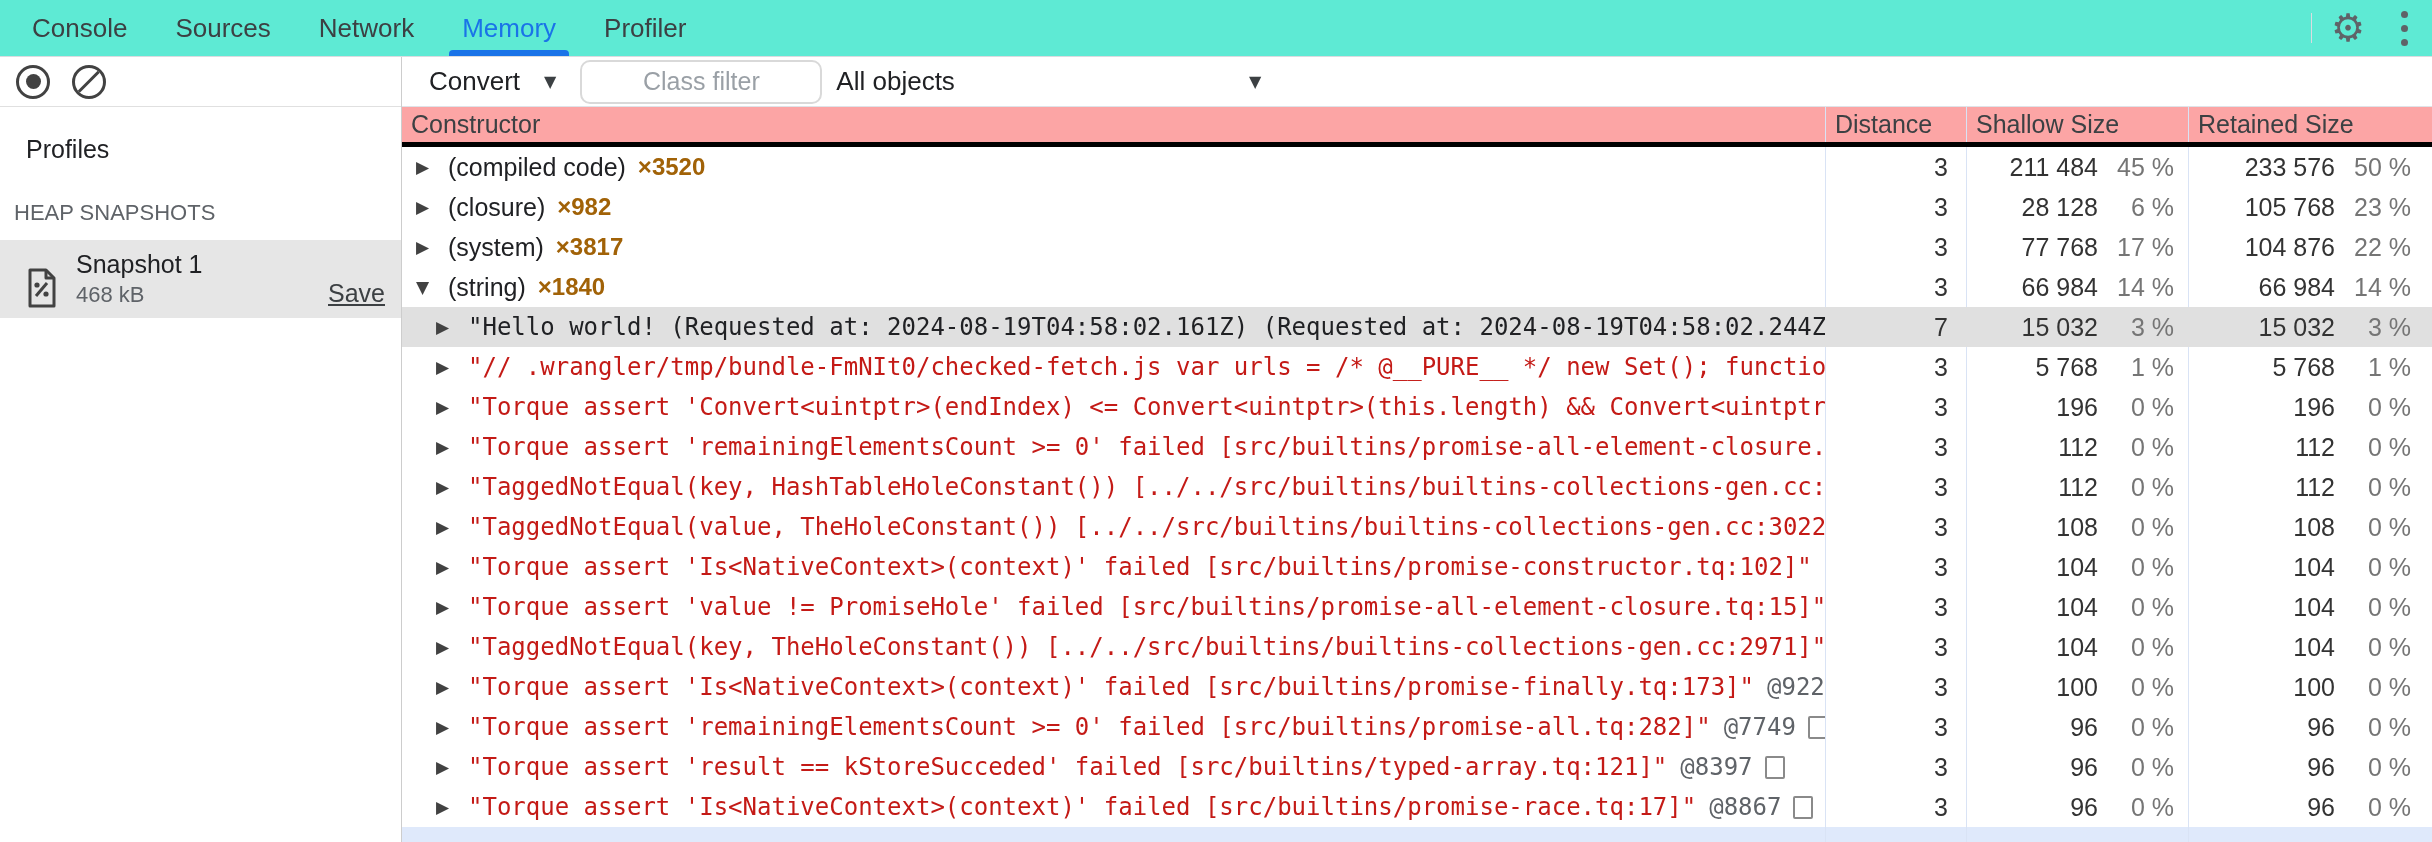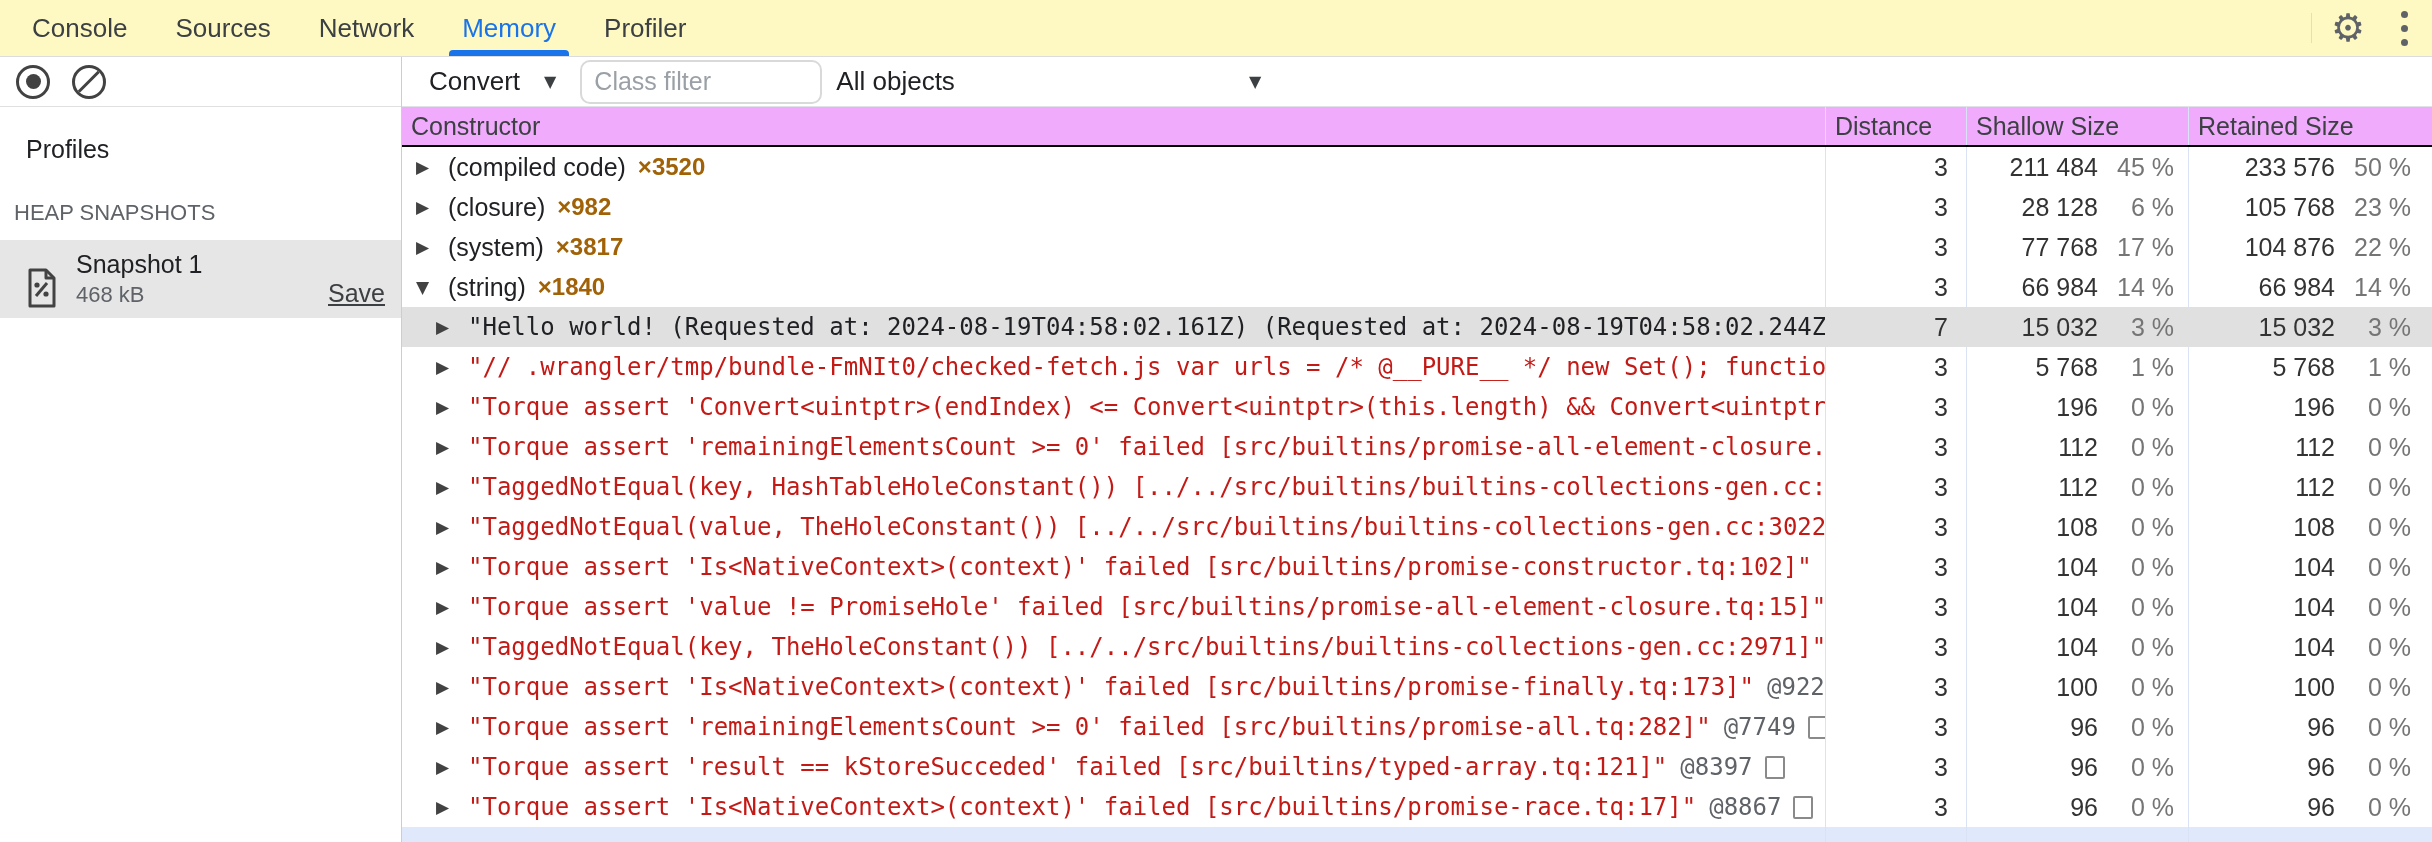--- a/index.html
+++ b/index.html
@@ -1,20 +1,20 @@
 <!DOCTYPE html>
 <html><head>
 <meta charset="utf-8">
 <style>
   html,body{margin:0;padding:0;background:#fff;}
   .devtools{width:2432px;height:842px;overflow:hidden;background:#fff;
     font-family:"Liberation Sans",sans-serif;color:#202124;display:flex;flex-direction:column;}
 
   
-  .tabbar{height:57px;min-height:57px;background:#fef9c3;display:flex;align-items:stretch;
+  .tabbar{height:57px;min-height:57px;background:#5eead4;display:flex;align-items:stretch;
     border-bottom:1px solid #dadce0;padding-left:8px;box-sizing:border-box;}
   .tab{display:flex;align-items:center;margin:0 13px;padding:0 11px;font-size:26px;color:#3c4043;position:relative;}
   .tab.active{color:#1a73e8;}
   .tab.active::after{content:"";position:absolute;left:-2px;right:-2px;bottom:0;height:6px;background:#1a73e8;border-radius:4px 4px 0 0;}
   .tabbar-spacer{flex:1;}
   .tb-divider{width:1px;background:#dadce0;margin:13px 8px;}
   .iconbtn{display:flex;align-items:center;justify-content:center;width:56px;color:#5f6368;}
   .gear{font-size:38px;font-family:"DejaVu Sans",sans-serif;line-height:1;}
   .kebab{display:flex;flex-direction:column;gap:7px;}
   .kebab i{width:7px;height:7px;border-radius:50%;background:#5f6368;}
@@ -38,30 +38,30 @@
   .snap-size{font-size:22px;color:#5f6368;margin-top:3px;}
   .save{font-size:25px;color:#3c4043;text-decoration:underline;}
 
   
   .main{flex:1;display:flex;flex-direction:column;min-width:0;}
   .main-toolbar{height:50px;min-height:50px;border-bottom:1px solid #dfe3e8;display:flex;align-items:center;
     padding-left:27px;font-size:26px;box-sizing:border-box;}
   .dd-arrow{font-size:16px;color:#3c4043;font-family:"DejaVu Sans",sans-serif;}
   .perspective{display:flex;align-items:center;gap:24px;}
   .class-filter{margin-left:24px;width:214px;height:32px;border:2px solid #d9d9d9;border-radius:10px;
-    font-size:25px;padding:4px 12px;color:#202124;outline:none;font-family:"Liberation Sans",sans-serif;background:#fff;}
+    font-size:25px;padding:4px 12px;color:#202124;outline:none;font-family:"Liberation Sans",sans-serif;background:#fff;text-align:center;}
   .class-filter::placeholder{color:#9aa0a6;}
   .objects-select{margin-left:14px;width:425px;display:flex;align-items:center;justify-content:space-between;}
 
   
   .grid{flex:1;position:relative;min-height:0;font-size:25px;background:#fff;}
   .vline{position:absolute;top:0;bottom:0;width:1px;background:#d9e3f5;z-index:2;}
   .vl-1{left:1423px;} .vl-2{left:1564px;} .vl-3{left:1786px;}
   .bottom-strip{position:absolute;left:0;right:0;bottom:0;height:15px;background:#dfe9fb;z-index:1;}
-  .grid-header{position:relative;z-index:3;height:40px;background:#f0abfc;border-bottom:2px solid #000000;
+  .grid-header{position:relative;z-index:3;height:40px;background:#fca5a5;border-bottom:5px solid #000000;
     display:flex;box-sizing:border-box;}
   .gh-cell{display:flex;align-items:center;padding-left:9px;box-sizing:border-box;color:#3c4043;height:100%;}
   .gh-0{width:1423px;} .gh-1{width:141px;border-left:1px solid #d9e3f5;}
   .gh-2{width:222px;border-left:1px solid #d9e3f5;} .gh-3{width:243px;border-left:1px solid #d9e3f5;}
   .grid-rows{position:relative;z-index:3;}
   .row{height:40px;display:flex;align-items:center;}
   .row.selected{background:#e0e0e0;}
   .cell{height:100%;display:flex;align-items:center;overflow:hidden;box-sizing:border-box;}
   .c-constructor{width:1423px;min-width:1423px;white-space:nowrap;padding-left:14px;}
   .caret{width:32px;min-width:32px;color:#424242;font-size:17px;font-family:"DejaVu Sans",sans-serif;}

